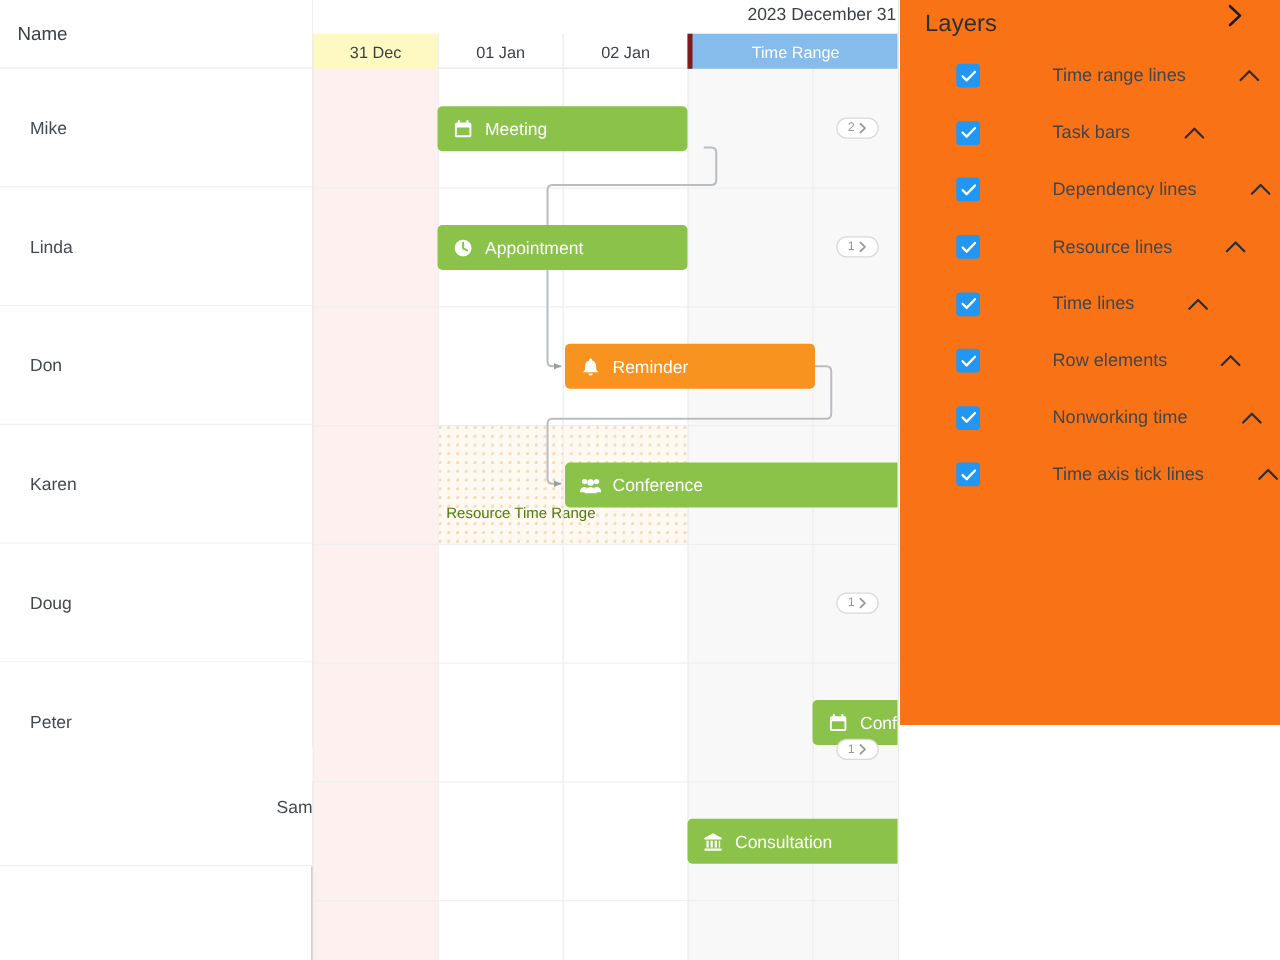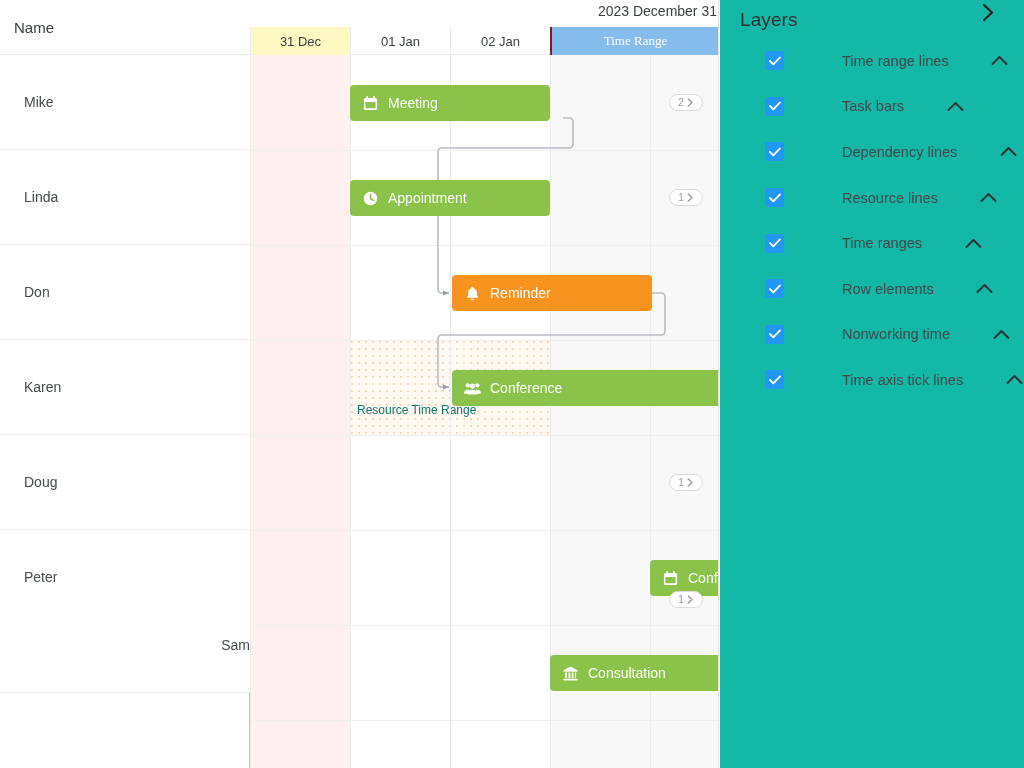--- a/index.html
+++ b/index.html
@@ -69,22 +69,21 @@
     display: flex; align-items: center; justify-content: center;
     font-size: 13px; color: #3a3f45;
     border-left: 1px solid #ececec;
   }
   .tl-tick.nonworking { background: #fef9c3; }
   .tl-range-head {
     position: absolute; top: 0; height: 28px;
     background: #86bcec;
     color: #fff; font-size: 13px;
     display: flex; align-items: center; justify-content: center;
-    border-left: 2px solid #7f1d1d;
-    font-family: Liberation Serif, serif;
+    border-left: 4px solid #7f1d1d;
   }
 
   
   .tl-body {
     position: absolute; left: 250px; top: 55px;
     width: 469px; height: 713px;
     overflow: hidden;
   }
   .col-line {
     position: absolute; top: 0; bottom: 0; width: 1px;
@@ -106,21 +105,21 @@
   
   .res-range {
     position: absolute;
     background-color: #fff9f2;
     background-image:
       radial-gradient(circle at 2px 2px, #f5d9bb 1.1px, transparent 1.2px);
     background-size: 7px 7px;
   }
   .res-range-label {
     position: absolute;
-    font-size: 12px; color: #0f766e;
+    font-size: 12px; color: #4d7c0f;
     white-space: nowrap;
   }
 
   
   .bar {
     position: absolute; height: 36px;
     border-radius: 4px;
     display: flex; align-items: center;
     padding-left: 12px;
     color: #fff; font-size: 14px;
@@ -154,22 +153,22 @@
   .dep-layer {
     position: absolute; left: 0; top: 0;
     width: 469px; height: 713px;
     pointer-events: none;
     z-index: 2;
   }
 
   
   #layers {
     position: absolute; left: 720px; top: 0;
-    width: 304px; height: 768px;
-    background: #14b8a6;
+    width: 304px; height: 580px;
+    background: #f97316;
     padding: 0 20px;
   }
   .layers-head {
     position: relative;
     height: 38px;
     display: flex; align-items: center;
     padding-top: 2px;
   }
   .layers-title { font-size: 19px; color: #2b2f33; letter-spacing: .1px; }
   .layers-collapse {
@@ -478,21 +477,21 @@
               <path d="M1.5,2 L8.5,9 L15.5,2" fill="none" stroke="#2b2f33" stroke-width="1.8" stroke-linecap="round" stroke-linejoin="round"></path>
             </svg>
           </div>
         </div>
         <div class="layer-row">
           <div class="cbx">
             <svg width="12" height="10" viewBox="0 0 12 10">
               <path d="M1,5 L4.3,8.3 L11,1.4" fill="none" stroke="#fff" stroke-width="1.9" stroke-linecap="round" stroke-linejoin="round"></path>
             </svg>
           </div>
-          <div class="layer-label">Time ranges</div>
+          <div class="layer-label">Time lines</div>
           <div class="chev up">
             <svg width="17" height="11" viewBox="0 0 17 11">
               <path d="M1.5,9 L8.5,2 L15.5,9" fill="none" stroke="#2b2f33" stroke-width="1.8" stroke-linecap="round" stroke-linejoin="round"></path>
             </svg>
           </div>
           <div class="chev">
             <svg width="17" height="11" viewBox="0 0 17 11">
               <path d="M1.5,2 L8.5,9 L15.5,2" fill="none" stroke="#2b2f33" stroke-width="1.8" stroke-linecap="round" stroke-linejoin="round"></path>
             </svg>
           </div>

